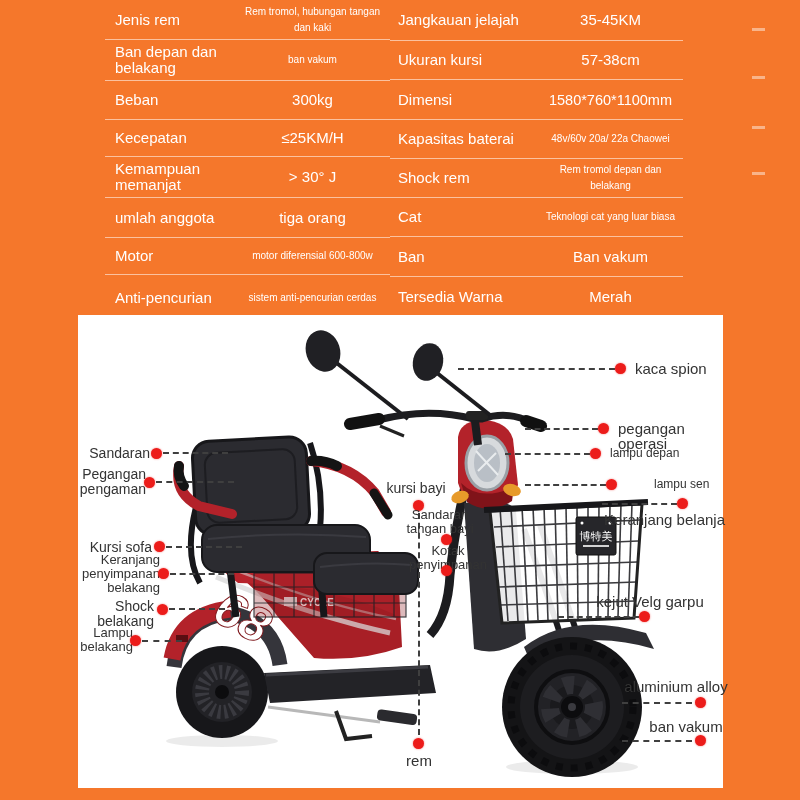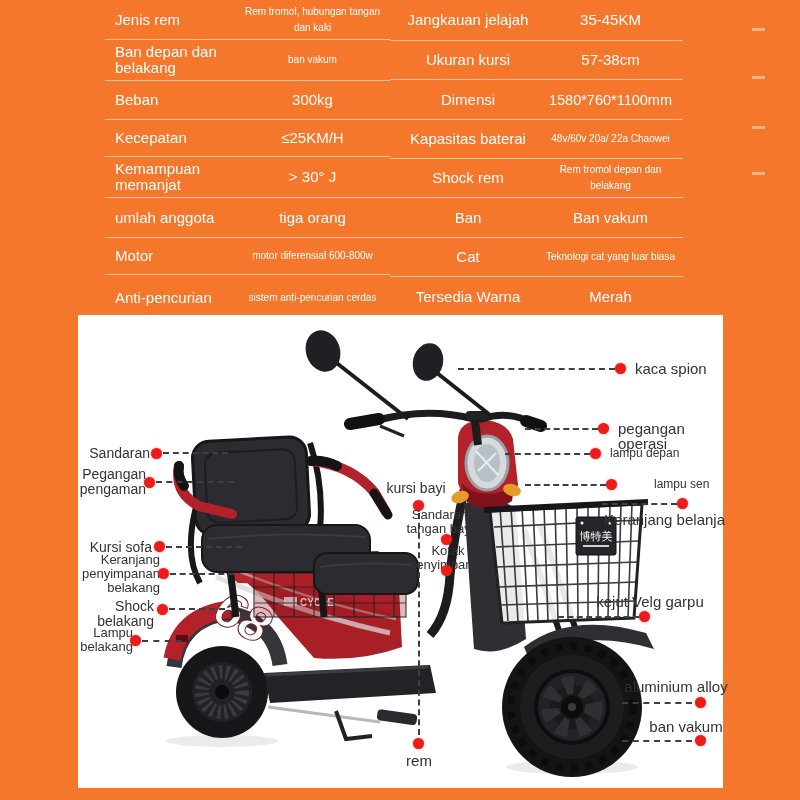--- a/index.html
+++ b/index.html
@@ -5,21 +5,21 @@
   html,body{margin:0;padding:0;}
   .page{position:relative;width:800px;height:800px;background:#f5772b;overflow:hidden;
         font-family:"Liberation Sans",sans-serif;}
   
   .spec-table{position:absolute;top:0;}
   .spec-left{left:105px;width:285px;}
   .spec-right{left:390px;width:293px;}
   .spec-row{display:flex;align-items:center;border-bottom:1px solid rgba(255,255,255,0.55);}
   .spec-row:last-child{border-bottom:none;}
   .spec-label{width:120px;padding-left:10px;font-size:15px;color:#fff;line-height:16px;}
-  .spec-right .spec-label{width:140px;padding-left:8px;text-align:center;}
+  .spec-right .spec-label{width:140px;padding-left:8px;}
   .spec-value{flex:1;text-align:center;font-size:10px;line-height:16px;color:#fff;padding:0 3px;}
   .edge-tick{position:absolute;width:13px;height:3px;background:rgba(255,255,255,0.45);}
   
   .card{position:absolute;left:78px;top:315px;width:645px;height:473px;background:#ffffff;}
   .card svg{position:absolute;left:0;top:0;}
   
   .co{position:absolute;font-size:14px;color:#333;line-height:15px;white-space:pre-line;}
   .co.r{text-align:right;}
   .co.c{text-align:center;}
   .dot{position:absolute;width:11px;height:11px;border-radius:50%;background:#ec1c1a;
@@ -81,27 +81,27 @@
       <div class="spec-value" style="font-size:14.5px">1580*760*1100mm</div>
     </div>
     <div class="spec-row" style="height:38px">
       <div class="spec-label">Kapasitas baterai</div>
       <div class="spec-value">48v/60v 20a/ 22a Chaowei</div>
     </div>
     <div class="spec-row" style="height:38px">
       <div class="spec-label">Shock rem</div>
       <div class="spec-value">Rem tromol depan dan belakang</div>
     </div>
+    <div class="spec-row" style="height:38px">
+      <div class="spec-label">Cat</div>
+      <div class="spec-value">Teknologi cat yang luar biasa</div>
+    </div>
     <div class="spec-row" style="height:39px">
       <div class="spec-label">Ban</div>
       <div class="spec-value" style="font-size:15px">Ban vakum</div>
-    </div>
-    <div class="spec-row" style="height:38px">
-      <div class="spec-label">Cat</div>
-      <div class="spec-value">Teknologi cat yang luar biasa</div>
     </div>
     <div class="spec-row" style="height:40px">
       <div class="spec-label">Tersedia Warna</div>
       <div class="spec-value" style="font-size:15px">Merah</div>
     </div>
   </div>
 
   <div class="edge-tick" style="left:752px;top:28px"></div>
   <div class="edge-tick" style="left:752px;top:76px"></div>
   <div class="edge-tick" style="left:752px;top:126px"></div>

